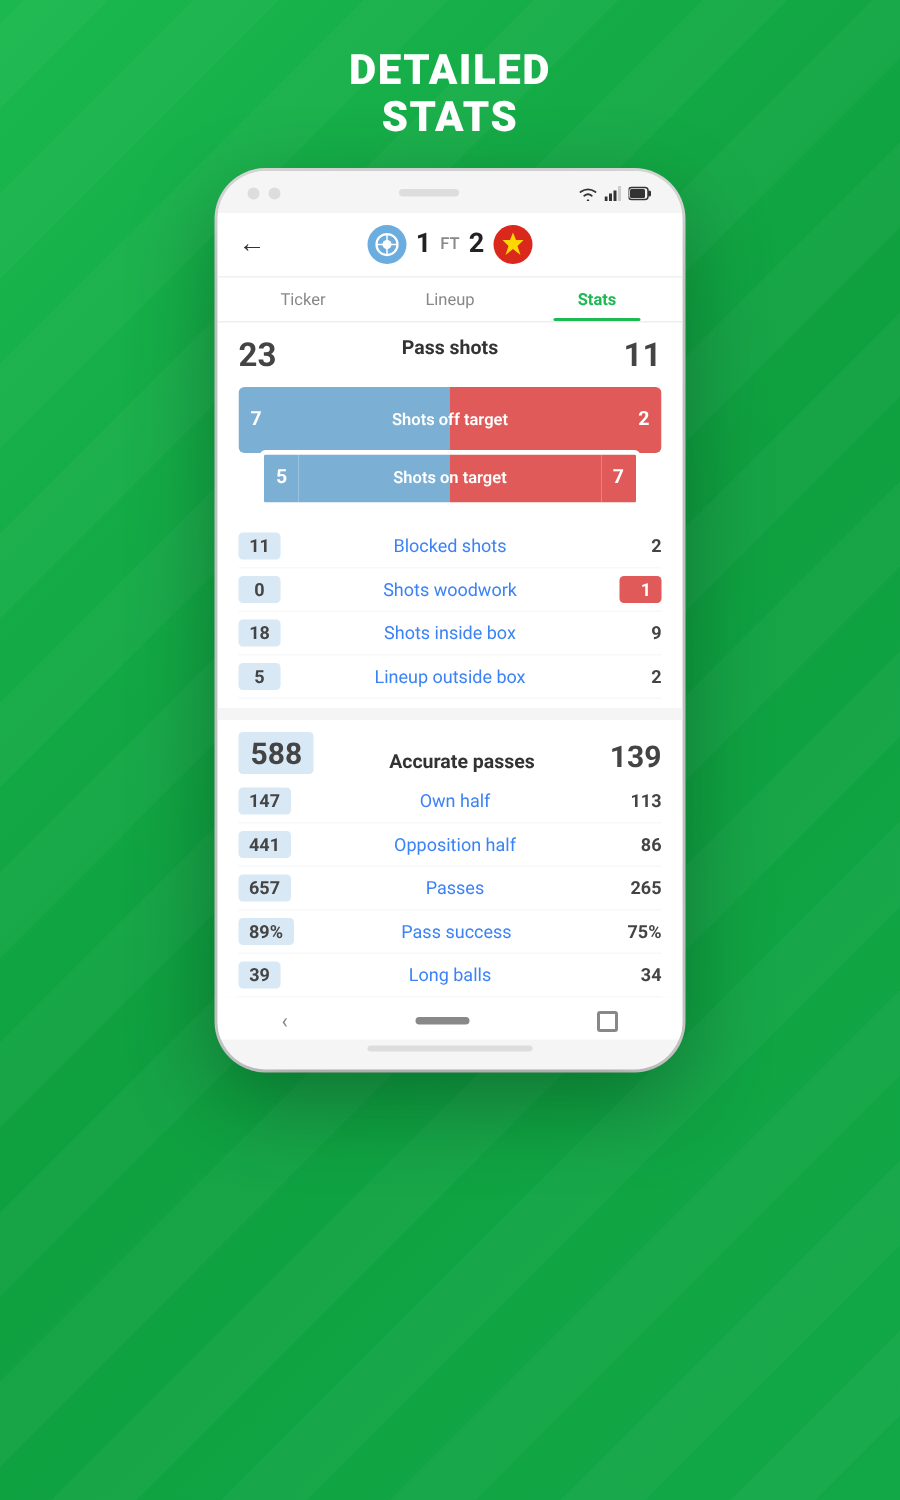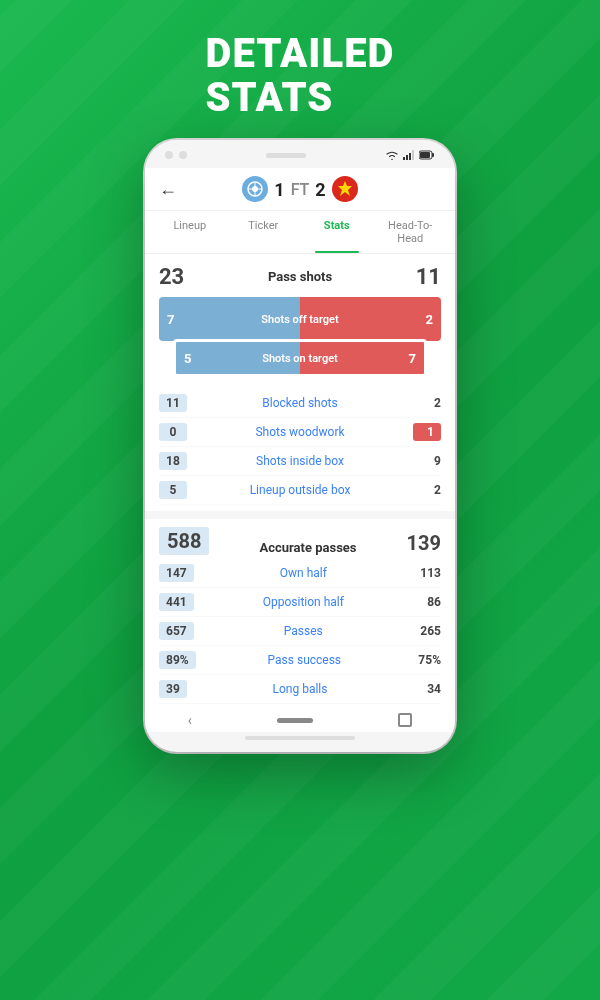--- a/index.html
+++ b/index.html
@@ -24,23 +24,23 @@
         -45deg,
         transparent,
         transparent 40px,
         rgba(255,255,255,0.03) 40px,
         rgba(255,255,255,0.03) 80px
       );
     }
 
     .page-title {
       color: white;
-      font-size: 40px;
+      font-size: 28px;
       font-weight: 900;
-      text-align: left;
+      text-align: center;
       margin-top: 32px;
       line-height: 1.1;
       letter-spacing: 1px;
       text-transform: uppercase;
       position: relative;
       z-index: 1;
     }
 
     
     .phone {
@@ -124,21 +124,21 @@
     }
     .team-logo-united {
       background: #DA291C;
     }
     .score-number {
       font-size: 18px;
       font-weight: 700;
       color: #222;
     }
     .score-ft {
-      font-size: 16px;
+      font-size: 11px;
       color: #888;
       font-weight: 500;
     }
 
     
     .tabs {
       display: flex;
       border-bottom: 1px solid #eee;
       padding: 0 8px;
     }
@@ -167,21 +167,20 @@
     }
 
     
     .stats-section {
       padding: 10px 14px 6px;
     }
 
     
     .total-shots-row {
       display: flex;
-      align-items: center;
       justify-content: space-between;
       margin-bottom: 8px;
     }
     .total-shots-left {
       font-size: 22px;
       font-weight: 700;
       color: #444;
     }
     .total-shots-label {
       font-size: 13px;
@@ -425,24 +424,23 @@
           <svg width="20" height="20" viewBox="0 0 20 20">
             <circle cx="10" cy="10" r="9" fill="#DA291C"></circle>
             <path d="M10 2 L12 7 L17 7 L13 11 L15 17 L10 13 L5 17 L7 11 L3 7 L8 7 Z" fill="#FFD700"></path>
           </svg>
         </div>
       </div>
       <div style="width:18px"></div>
     </div>
 
     <div class="tabs">
+      <div class="tab">Ticker</div>
       <div class="tab">Lineup</div>
-      <div class="tab">Ticker</div>
       <div class="tab active">Stats</div>
-      <div class="tab">Head-To-Head</div>
     </div>
 
     <div class="stats-section">
 
       <div class="total-shots-row">
         <span class="total-shots-left">23</span>
         <span class="total-shots-label">Pass shots</span>
         <span class="total-shots-right">11</span>
       </div>
 

